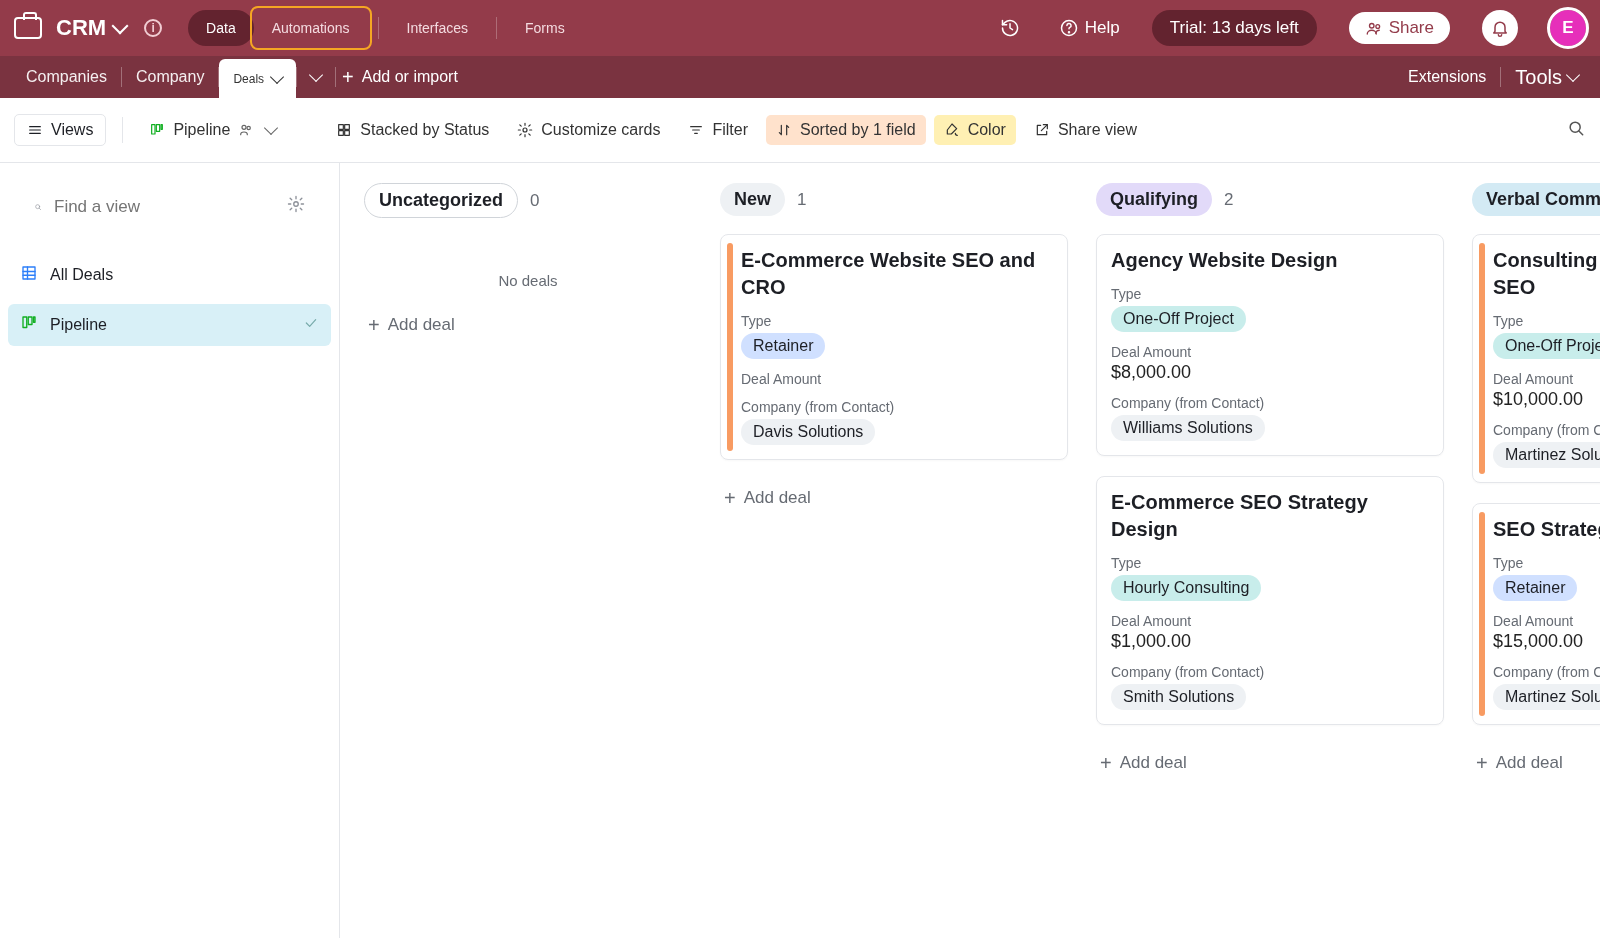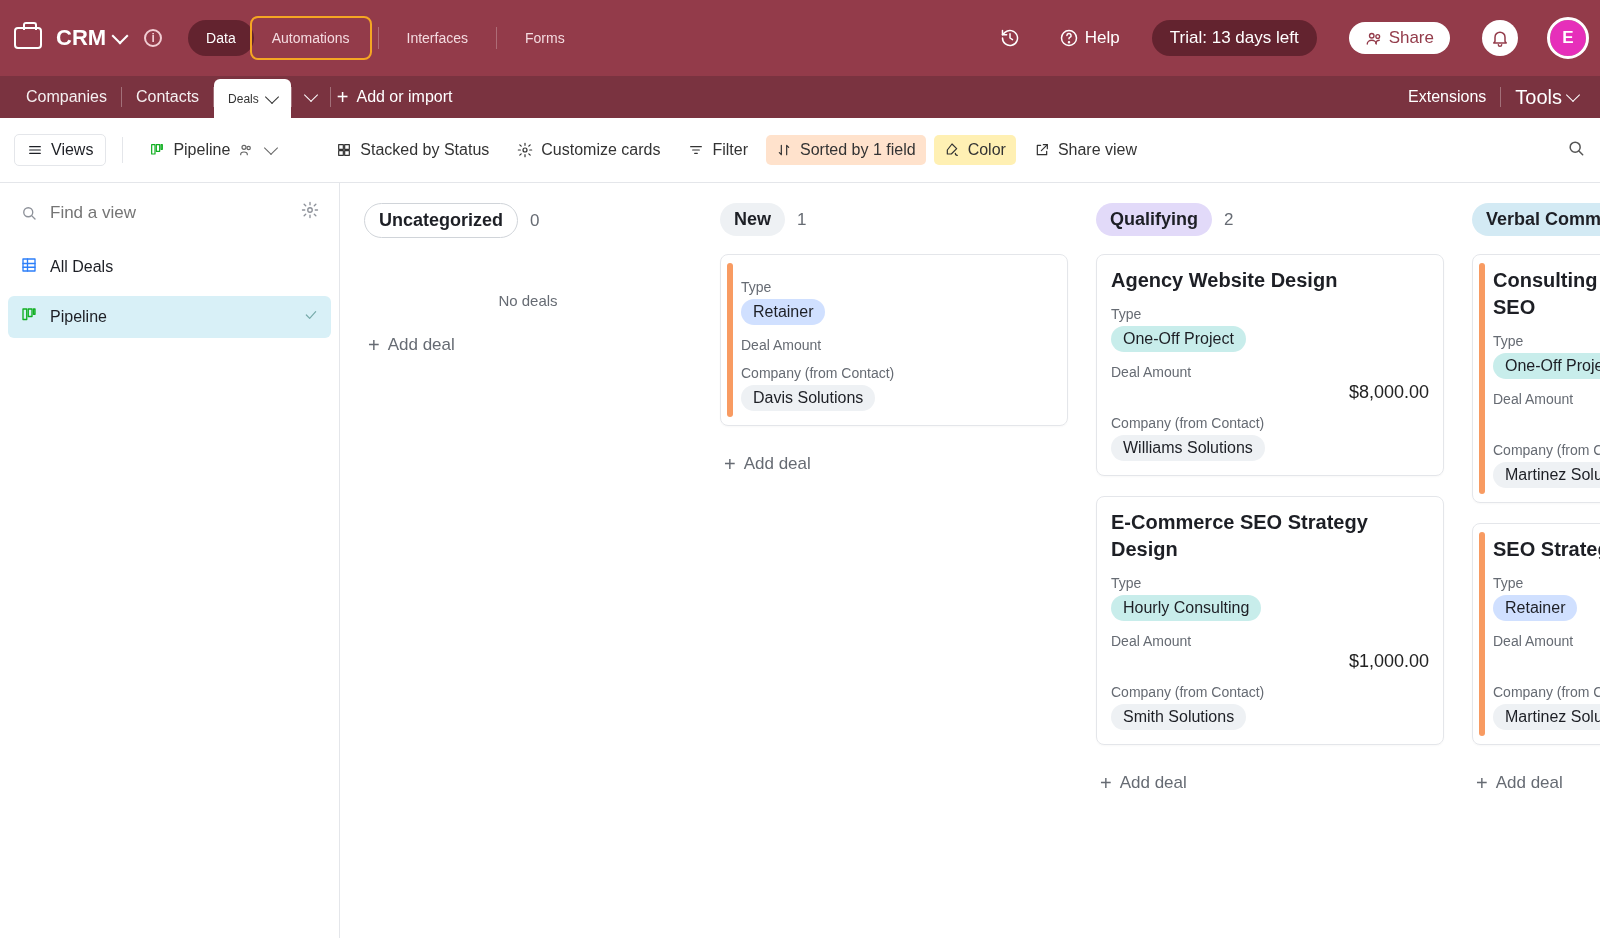--- a/index.html
+++ b/index.html
@@ -18,21 +18,21 @@
     --pill-sky:#d3eaf4;
     --pill-orange:#f89b62;
     --active-sort:#ffe2cc;
     --active-color:#fff0b3;
     --avatar:#e62fba;
   }
   *{box-sizing:border-box;font-family:-apple-system,BlinkMacSystemFont,"Segoe UI",Helvetica,Arial,sans-serif;}
   body{margin:0;width:1600px;height:938px;background:#fff;color:var(--text);overflow:hidden;}
 
   
-  .appbar{height:76px;background:var(--brand);display:flex;align-items:center;padding:4px 14px;color:#fff;gap:8px;}
+  .appbar{height:56px;background:var(--brand);display:flex;align-items:center;padding:4px 14px;color:#fff;gap:8px;}
   .briefcase{width:28px;height:22px;border:2.5px solid #fff;border-radius:4px;position:relative;margin-right:6px;}
   .briefcase:before{content:"";position:absolute;top:-7px;left:7px;width:10px;height:6px;border:2.5px solid #fff;border-bottom:none;border-radius:3px 3px 0 0;}
   .brand{font-size:22px;font-weight:700;display:flex;align-items:center;gap:8px;padding-right:6px;}
   .chev{width:12px;height:12px;border-right:2px solid #fff;border-bottom:2px solid #fff;transform:rotate(45deg);margin-top:-4px;}
   .info-ic{width:18px;height:18px;border:2px solid #f1cdd3;border-radius:50%;color:#f1cdd3;font-size:12px;font-weight:700;display:flex;align-items:center;justify-content:center;margin-left:4px;}
 
   .nav-tabs{display:flex;align-items:center;margin-left:18px;}
   .nav-tab{padding:0 18px;height:36px;display:flex;align-items:center;font-size:14px;color:#f4dbe0;border-radius:18px;}
   .nav-tab.active{background:var(--brand-darker);color:#fff;}
   .nav-divider{width:1px;height:22px;background:rgba(255,255,255,.25);margin:0 10px;}
@@ -65,21 +65,21 @@
   .tool.active-color{background:var(--active-color);}
   .views-btn{border:1px solid var(--border);border-radius:5px;padding:6px 12px;display:flex;align-items:center;gap:8px;font-weight:500;}
   .divider-v{width:1px;height:26px;background:var(--border);margin:0 8px;}
   .kanban-ic{width:18px;height:18px;}
 
   
   .layout{display:flex;height:calc(100% - 156px);}
   .left{width:340px;border-right:1px solid var(--border);background:#fff;display:flex;flex-direction:column;}
   .board{flex:1;overflow-x:auto;display:flex;gap:28px;padding:20px 24px;align-items:flex-start;}
 
-  .view-search{margin:12px;display:flex;align-items:center;gap:10px;padding:6px 8px;color:#8d9199;font-size:17px;}
+  .view-search{margin:26px;display:flex;align-items:center;gap:10px;padding:6px 8px;color:#8d9199;font-size:17px;}
   .gear{margin-left:auto;color:#8d9199;}
   .view-item{margin:4px 8px;padding:10px 12px;border-radius:6px;display:flex;align-items:center;gap:12px;font-size:16px;}
   .view-item.sel{background:#d8f0f7;}
   .grid-ic{color:#2d7ff9;}
   .kan-ic{color:#11af22;}
   .check{margin-left:auto;color:#7aa;}
 
   
   .col{flex:0 0 348px;display:flex;flex-direction:column;}
   .col.first{flex-basis:328px;min-width:328px;}
@@ -91,21 +91,21 @@
   .pill-purple{background:var(--pill-purple);}
   .pill-sky{background:var(--pill-sky);}
 
   .empty{color:var(--muted);text-align:center;padding:36px 0 18px;font-size:15px;}
 
   .card{border:1px solid var(--border);border-radius:8px;background:#fff;padding:12px 14px 14px 14px;position:relative;margin-bottom:20px;box-shadow:0 1px 2px rgba(0,0,0,.03);}
   .card.bar{padding-left:20px;}
   .card.bar:before{content:"";position:absolute;left:6px;top:8px;bottom:8px;width:6px;border-radius:3px;background:var(--pill-orange);}
   .card-title{font-size:20px;font-weight:600;line-height:1.35;margin-bottom:4px;}
   .fld-lbl{font-size:14px;color:var(--muted);margin-top:12px;}
-  .fld-val{font-size:18px;color:#222;margin-top:2px;text-align:right;}
+  .fld-val{font-size:18px;color:#222;margin-top:2px;}
   .tag{display:inline-block;padding:4px 12px;border-radius:14px;font-size:16px;margin-top:4px;}
   .tag.retainer{background:var(--pill-blue2);}
   .tag.oneoff{background:var(--pill-teal);}
   .tag.hourly{background:var(--pill-teal);}
   .tag.company{background:var(--pill-gray);}
 
   .add-deal{display:flex;align-items:center;gap:8px;color:var(--muted);font-size:17px;padding:8px 4px;}
 
   .iconstroke{stroke:currentColor;fill:none;stroke-width:1.8;stroke-linecap:round;stroke-linejoin:round;}
 </style>
@@ -161,21 +161,21 @@
           <path d="M10 20a2 2 0 0 0 4 0"></path>
         </svg>
     </div>
     <div class="avatar">E</div>
   </div>
 </div>
 
 <div class="tables-bar">
   <div class="tbl-link">Companies</div>
   <div class="tbl-sep"></div>
-  <div class="tbl-link">Contacts</div>
+  <div class="tbl-link">Company</div>
   <div class="tbl-sep"></div>
   <div class="tbl-active">
     <span>Deals</span>
     <span class="chev-sm"></span>
   </div>
   <div class="tbl-sep"></div>
   <div class="tbl-link">
       <span class="chev-sm" style="border-color:#fff"></span>
     </div>
   <div class="tbl-sep"></div>
@@ -331,21 +331,21 @@
         <div class="add-deal">
           <span style="font-size:20px;line-height:1">+</span>
           <span>Add deal</span>
         </div>
       </div>
       <div class="col">
         <div class="col-header">
           <span class="col-name pill-gray">New</span>
           <span class="col-count">1</span>
         </div>
-        <div class="card bar"><div class="fld-lbl">Type</div><span class="tag retainer">Retainer</span><div class="fld-lbl">Deal Amount</div><div class="fld-lbl">Company (from Contact)</div><span class="tag company">Davis Solutions</span></div>
+        <div class="card bar"><div class="card-title">E-Commerce Website SEO and CRO</div><div class="fld-lbl">Type</div><span class="tag retainer">Retainer</span><div class="fld-lbl">Deal Amount</div><div class="fld-lbl">Company (from Contact)</div><span class="tag company">Davis Solutions</span></div>
         <div class="add-deal">
           <span style="font-size:20px;line-height:1">+</span>
           <span>Add deal</span>
         </div>
       </div>
       <div class="col">
         <div class="col-header">
           <span class="col-name pill-purple">Qualifying</span>
           <span class="col-count">2</span>
         </div>

